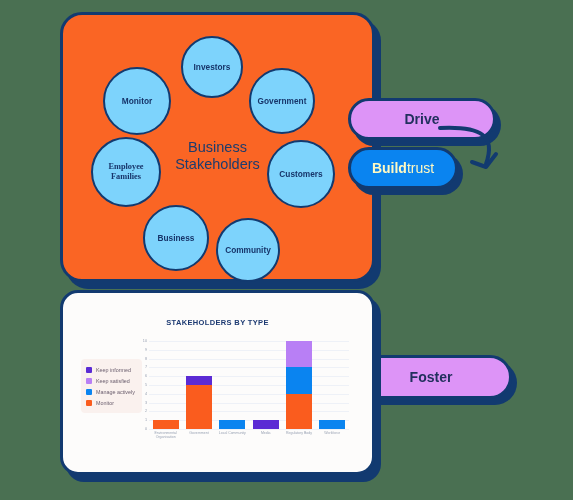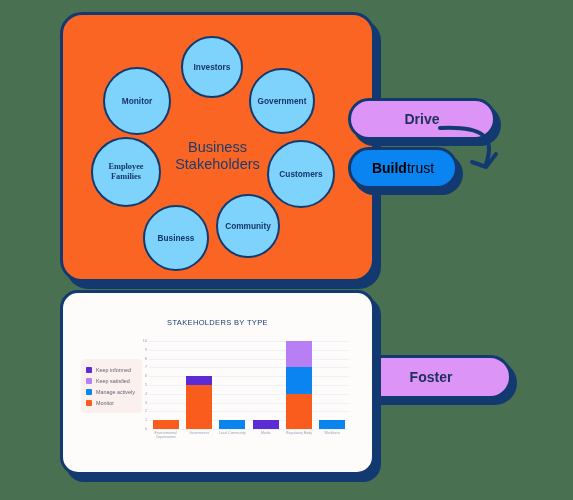--- a/index.html
+++ b/index.html
@@ -64,21 +64,21 @@
     position: absolute; left: 60px; top: 290px;
     width: 315px; height: 185px;
     background: #fdfcfb;
     border: 3px solid #123a70;
     border-radius: 18px;
     box-shadow: 6px 7px 0 0 #123a70;
   }
   .chart-title {
     position: absolute; left: 0; right: 0; top: 25px;
     text-align: center;
-    font-size: 7.5px; font-weight: 400;
+    font-size: 7.5px; font-weight: 700;
     letter-spacing: .35px;
     color: #1d3a72;
   }
 
   .legend {
     position: absolute; left: 18px; top: 66px;
     background: #faf1ee; border-radius: 4px;
     padding: 5px 7px 5px 5px;
   }
   .legend-row { display: flex; align-items: center; gap: 4px; height: 11px; }
@@ -109,40 +109,40 @@
     <div id="bubbles">
         <div class="bubble" style="left: 118px; top: 21px; width: 62px; height: 62px;">
           <span>Investors</span>
         </div>
         <div class="bubble" style="left: 186px; top: 53px; width: 66px; height: 66px;">
           <span>Government</span>
         </div>
         <div class="bubble" style="left: 204px; top: 125px; width: 68px; height: 68px;">
           <span>Customers</span>
         </div>
-        <div class="bubble" style="left: 153px; top: 179px; width: 64px; height: 64px;">
+        <div class="bubble" style="left: 153px; top: 203px; width: 64px; height: 64px;">
           <span>Community</span>
         </div>
         <div class="bubble" style="left: 80px; top: 190px; width: 66px; height: 66px;">
           <span>Business</span>
         </div>
         <div class="bubble" style="left: 28px; top: 122px; width: 70px; height: 70px; font-family: Liberation Serif, serif;">
           <span>Employee Families</span>
         </div>
         <div class="bubble" style="left: 40px; top: 52px; width: 68px; height: 68px;">
           <span>Monitor</span>
         </div>
       </div>
   </div>
 
   <div class="pill pill-drive" style="background: rgb(221, 148, 247); color: rgb(34, 48, 94);">
     <span class="lead">Drive</span>
   </div>
 
-  <div class="pill pill-build" style="background: rgb(10, 132, 240); color: #000000;">
+  <div class="pill pill-build" style="background: rgb(10, 132, 240); color: #fef9c3;">
     <span class="lead">Build</span>
       <span class="rest"> trust</span>
   </div>
 
   <div class="pill pill-foster" style="background: rgb(221, 148, 247); color: rgb(34, 48, 94);">
     <span class="lead">Foster</span>
   </div>
 
   <svg class="arrow-svg" viewBox="0 0 72 72">
     <path d="M4 6 C 46 4, 60 14, 50 42" fill="none" stroke="#123a70" stroke-width="4" stroke-linecap="round"></path>

